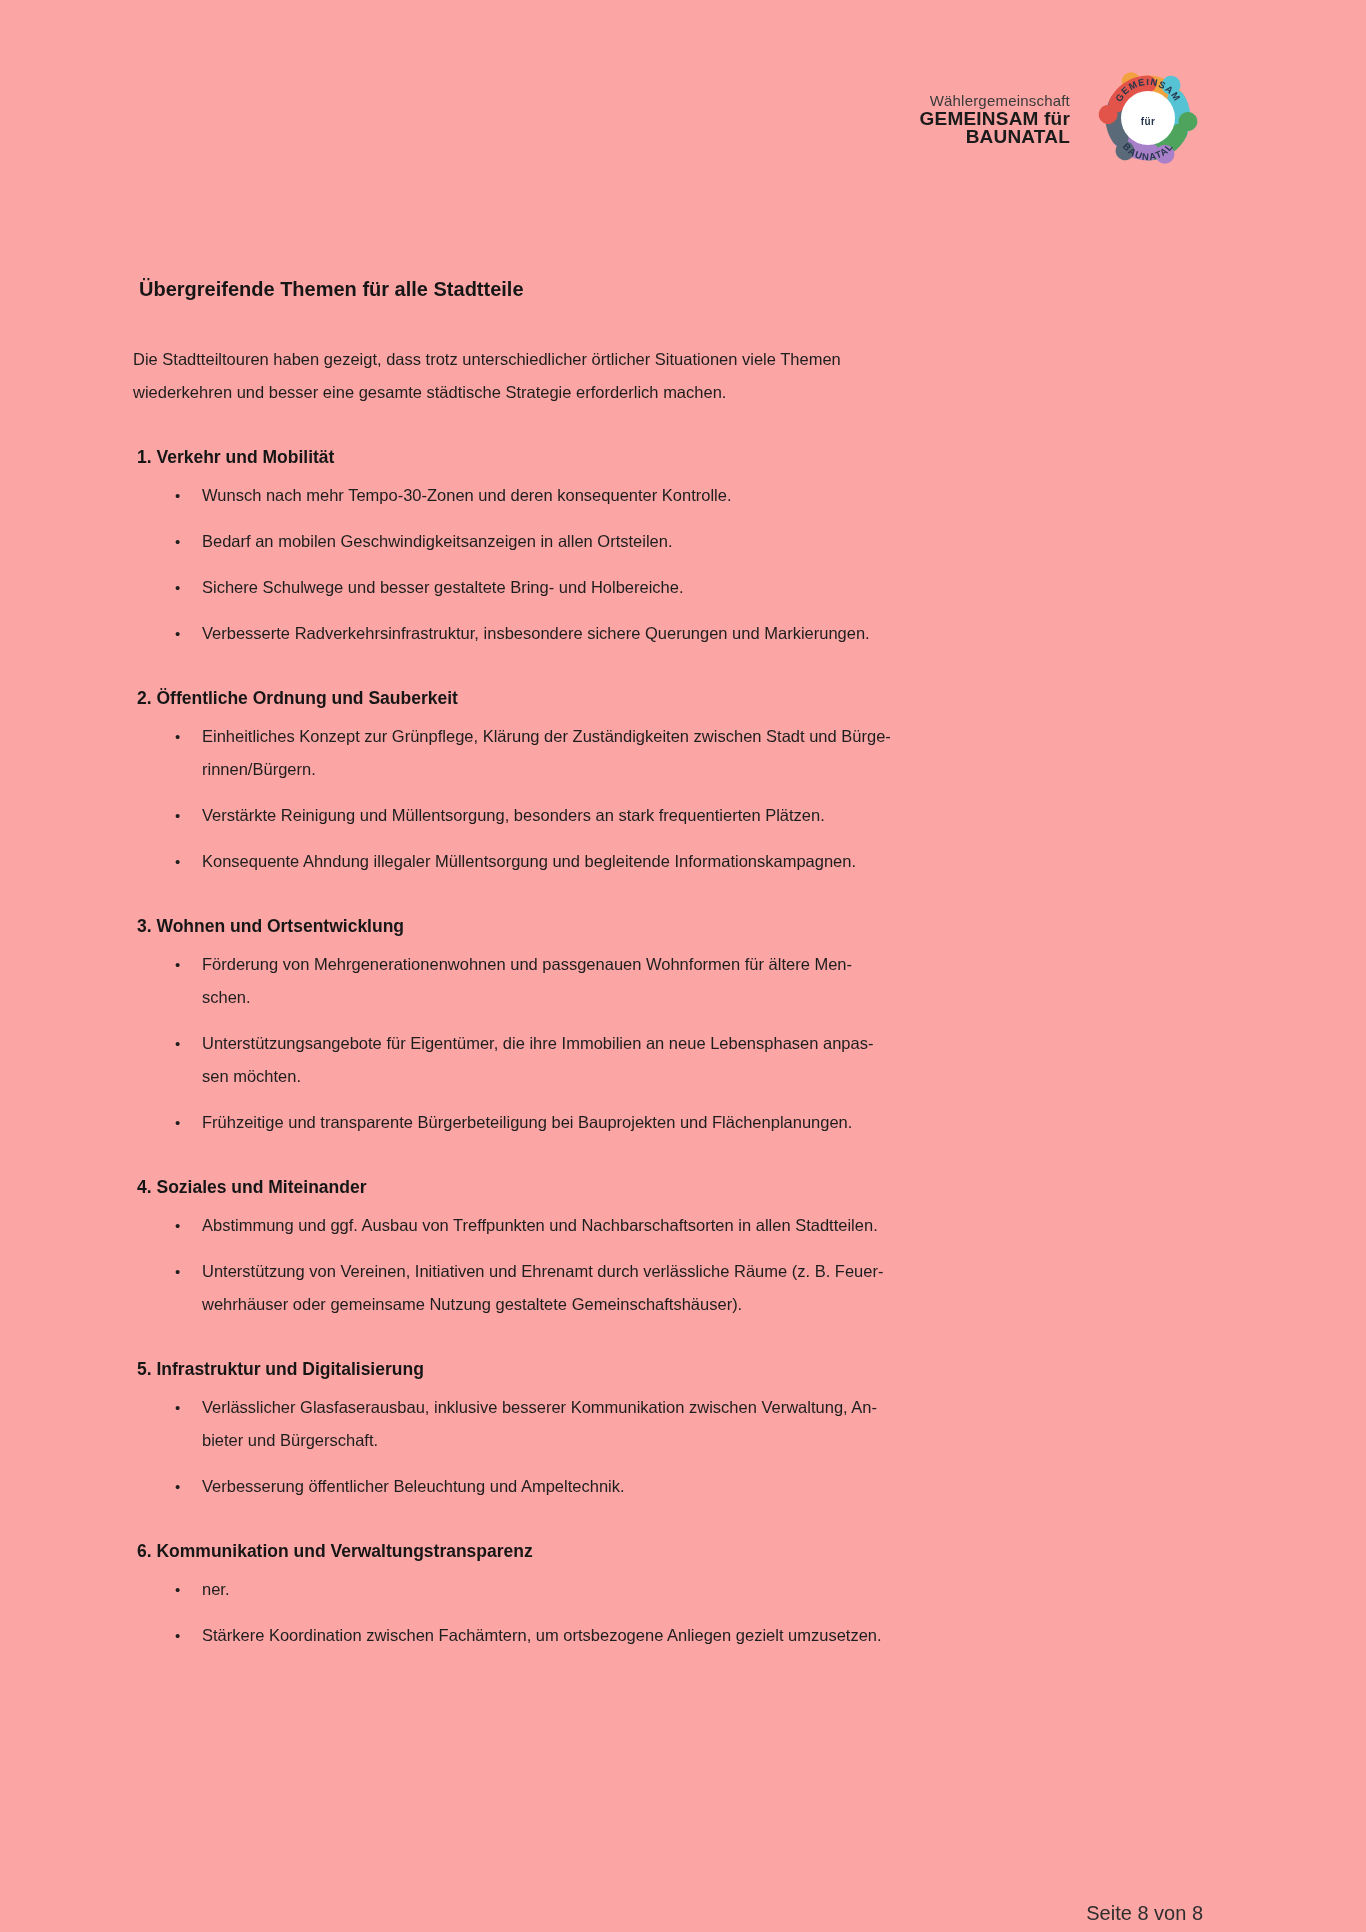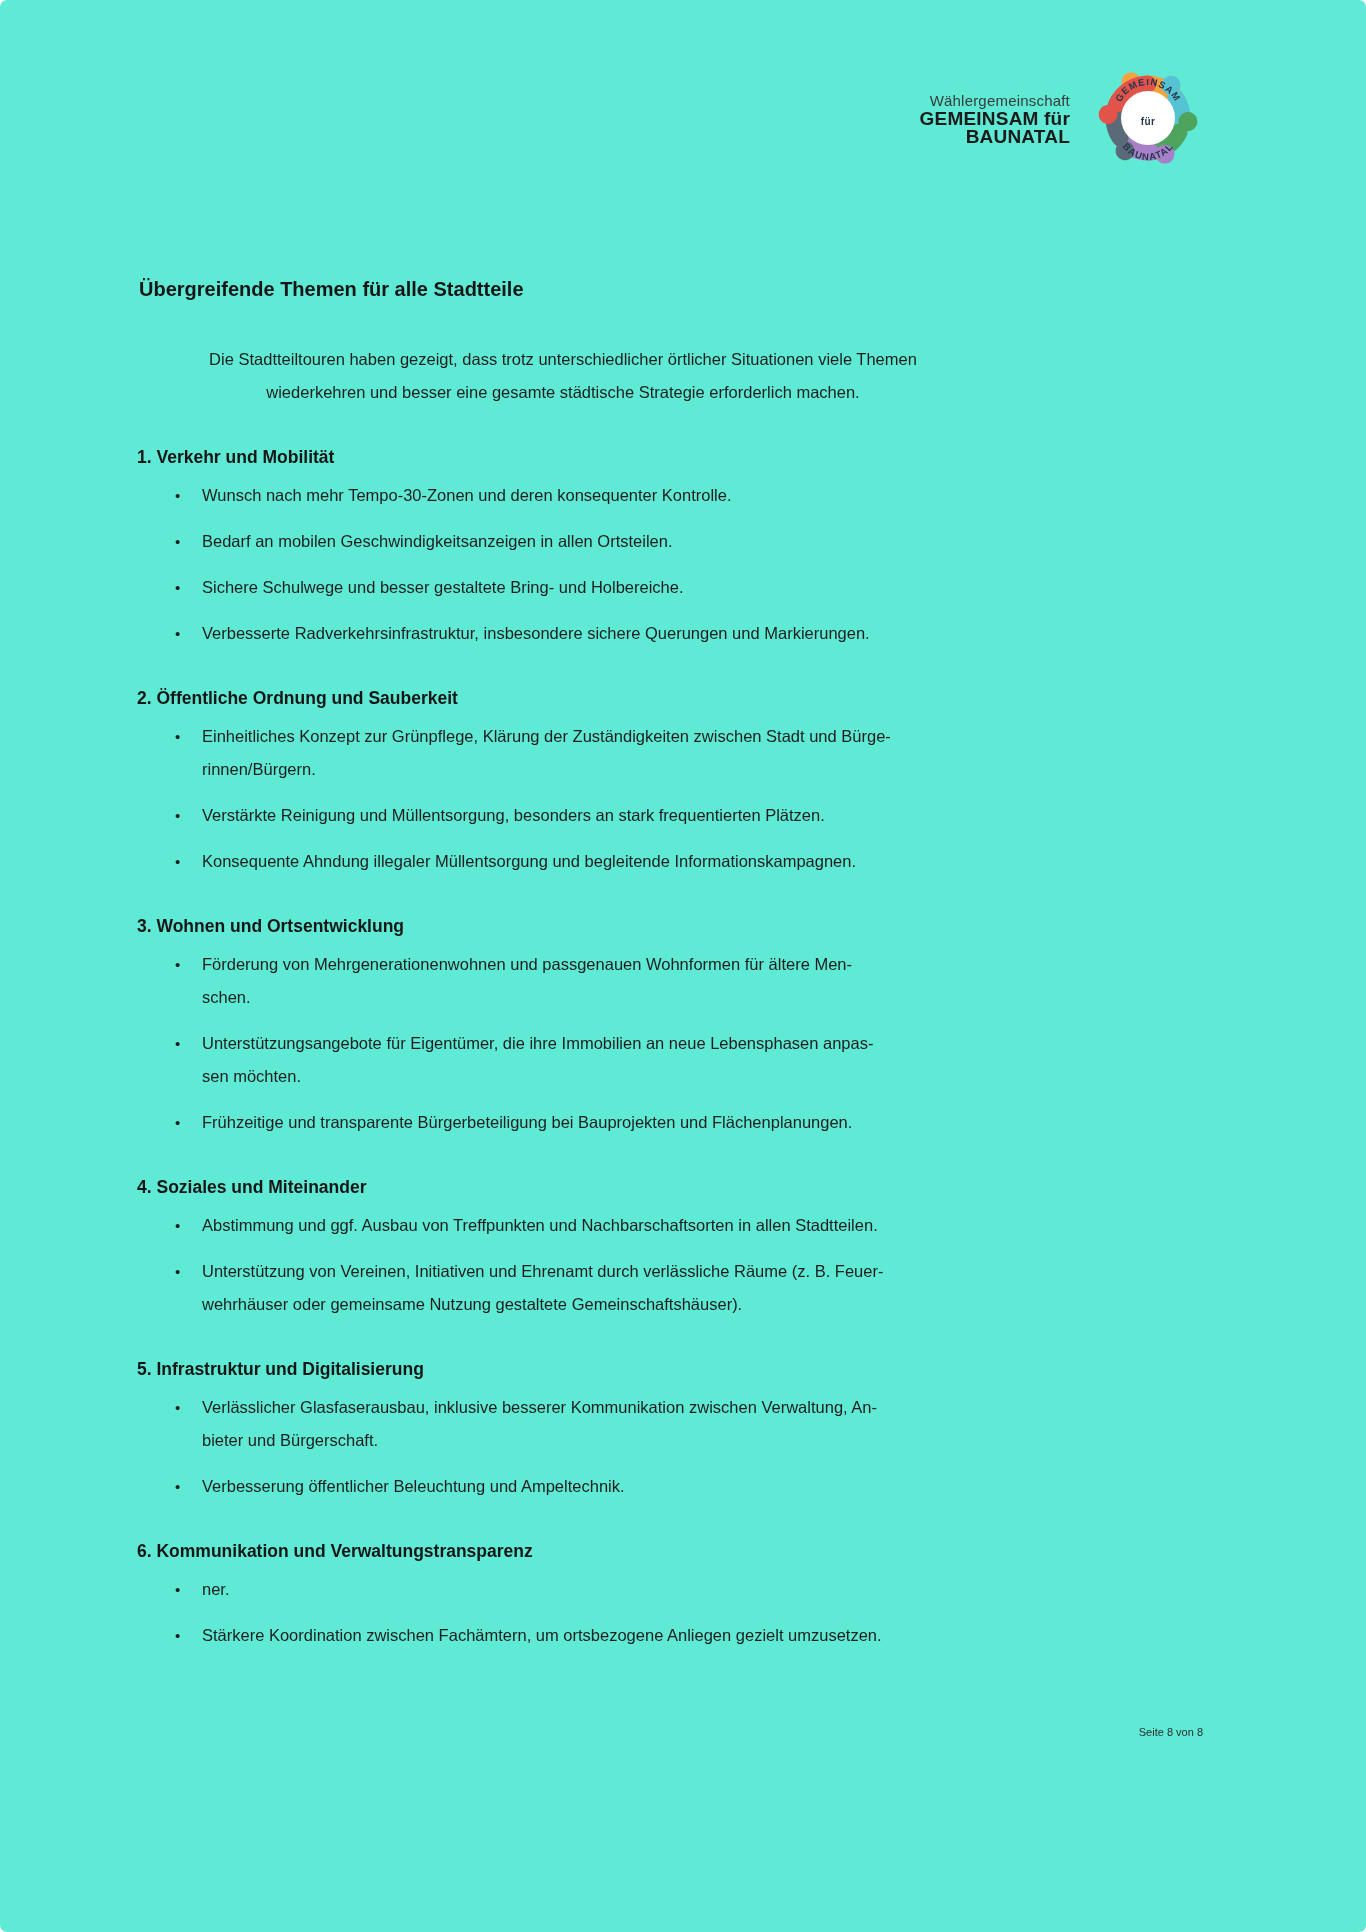--- a/index.html
+++ b/index.html
@@ -1,57 +1,56 @@
 <!DOCTYPE html>
 <html lang="de"><head>
 <meta charset="utf-8">
 <style>
   html,body{margin:0;padding:0;background:#ffffff;}
   .page{
     position:relative;
     width:1366px;height:1932px;
-    background:#5eead4;
+    background:#fca5a5;
     font-family:"Liberation Sans",sans-serif;
     color:#1e1e1e;
     overflow:hidden;
-    border-radius:7px;
   }
   
   .header{
     position:absolute;top:54px;right:154px;
     display:flex;align-items:center;gap:14px;
   }
   .org-block{text-align:right;}
   .org-line1{font-size:15px;color:#3a3a3a;line-height:19px;letter-spacing:.2px;}
   .org-line2,.org-line3{font-size:19px;font-weight:bold;color:#1b1b1b;line-height:18px;letter-spacing:.2px;}
   .logo-box{width:128px;height:128px;flex:0 0 auto;}
   .logo-text{font-weight:bold;font-size:9.5px;letter-spacing:1.1px;}
   .logo-mid{font-weight:bold;font-size:10px;letter-spacing:.4px;}
   
   .main{
     position:absolute;left:133px;top:270px;width:860px;
   }
   h1.doc-title{
     margin:6px;font-size:20px;line-height:26px;font-weight:bold;color:#161616;
   }
-  .intro{margin-top:41px;text-align:center;}
+  .intro{margin-top:41px;}
   .intro-line{font-size:16.5px;line-height:33px;white-space:nowrap;}
   .doc-section{margin:4px;}
   .sec-heading{
     margin:36px 0 0 0;font-size:17.5px;line-height:24px;font-weight:bold;color:#161616;
   }
   .bullets{margin-top:10px;padding-left:38px;}
   .bullet{display:flex;margin-bottom:13px;}
   .dot{width:27px;flex:0 0 auto;font-size:15px;line-height:33px;color:#1e1e1e;}
   .bullet-text{flex:1 1 auto;}
   .bline{font-size:16.5px;line-height:33px;white-space:nowrap;}
   
   .footer{
-    position:absolute;top:1726px;right:163px;
-    font-size:11px;color:#2e2e2e;
+    position:absolute;top:1902px;right:163px;
+    font-size:20px;color:#2e2e2e;
   }
 </style>
 </head>
 <body>
 
 <div class="page">
 
   <div class="header">
     <div class="org-block">
       <div class="org-line1">Wählergemeinschaft</div>

